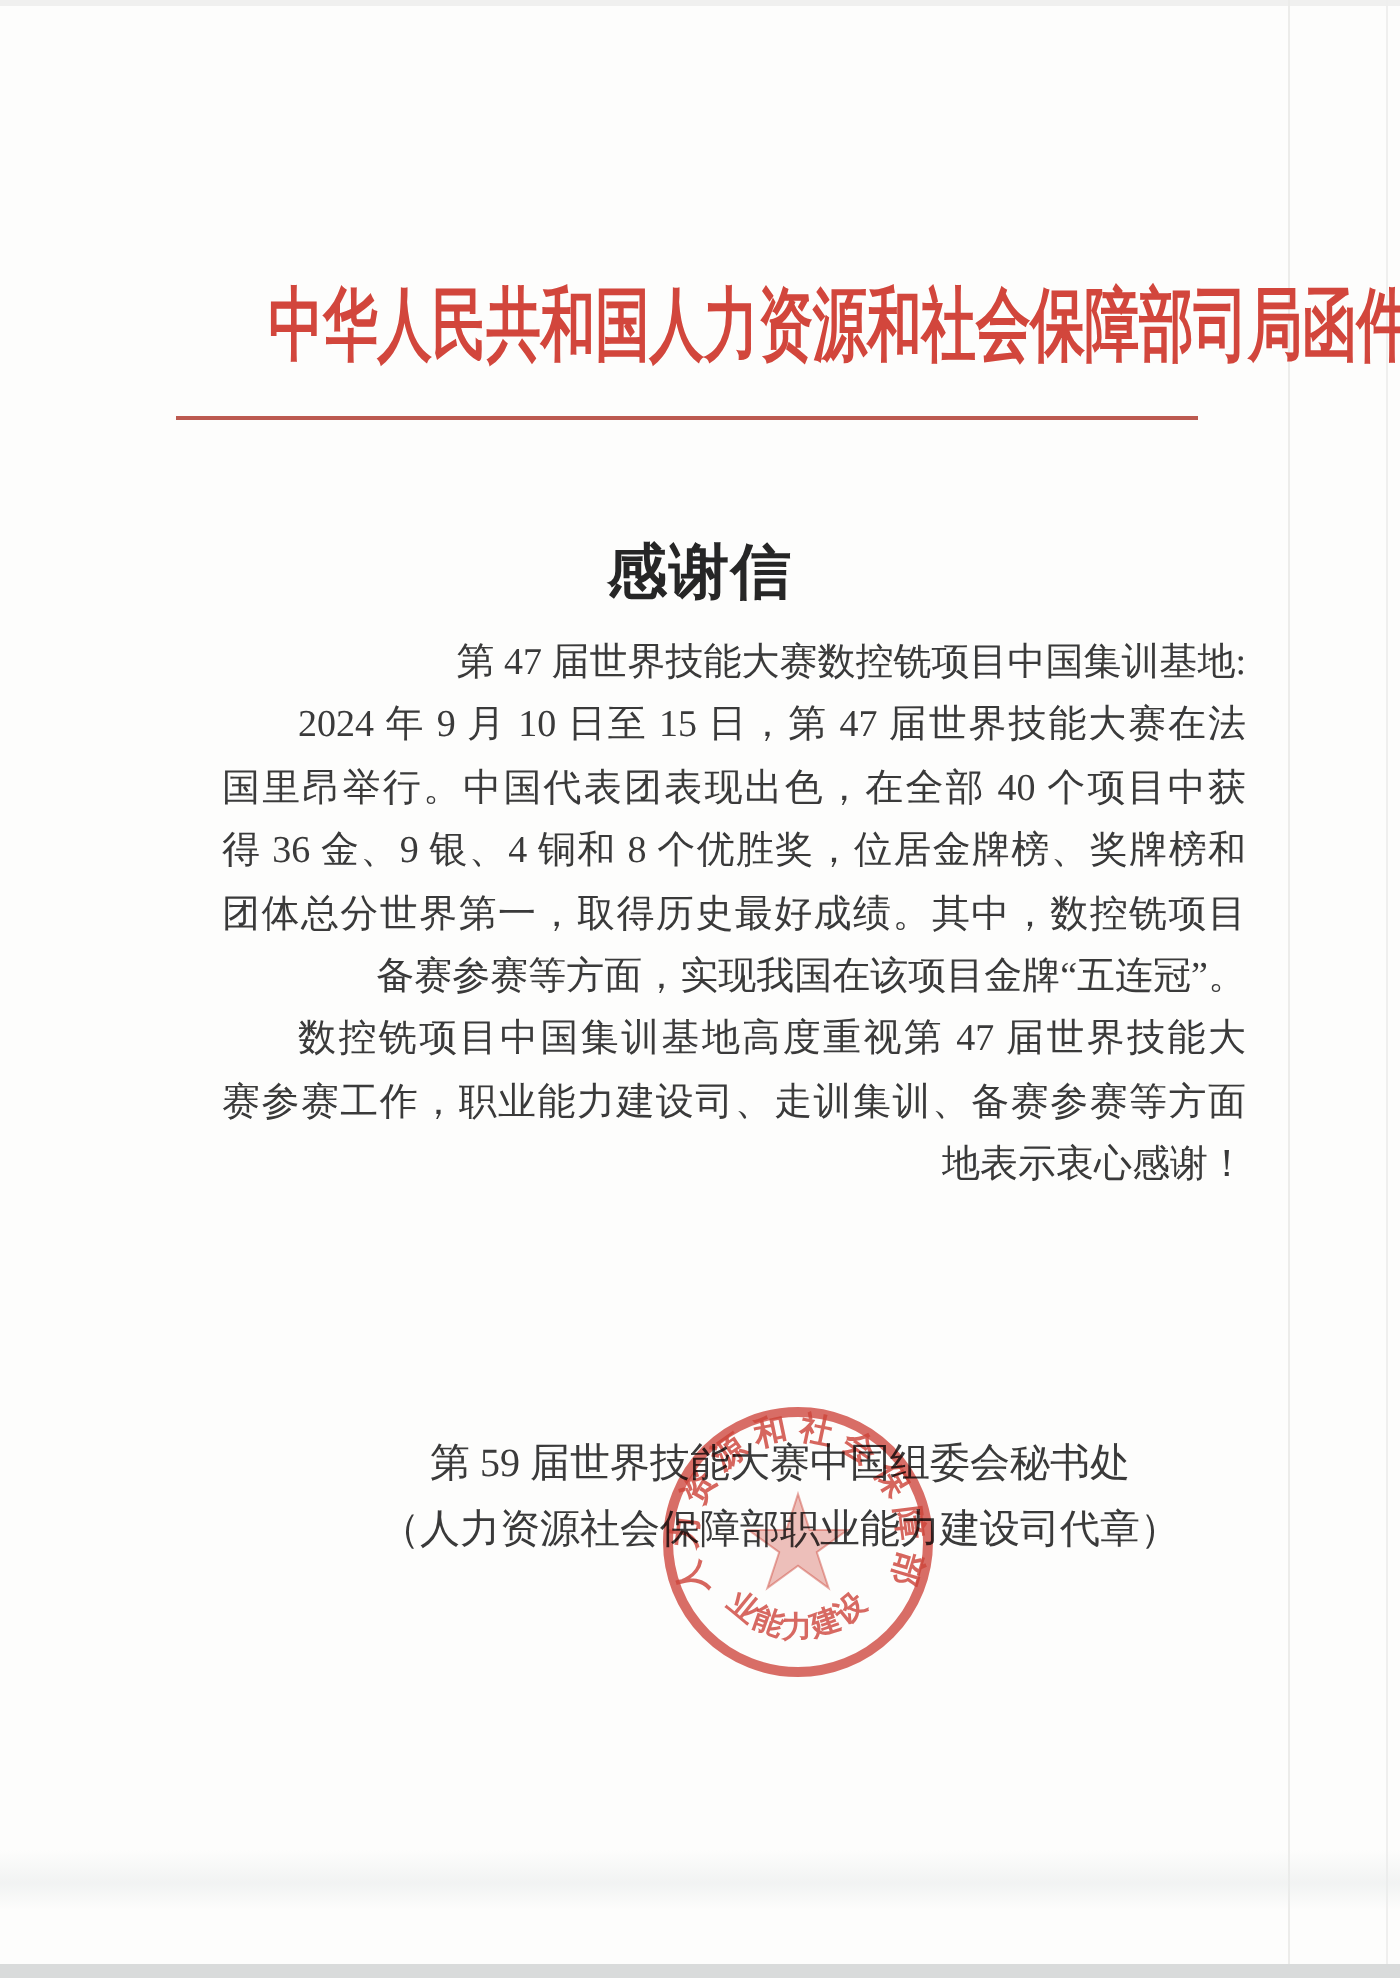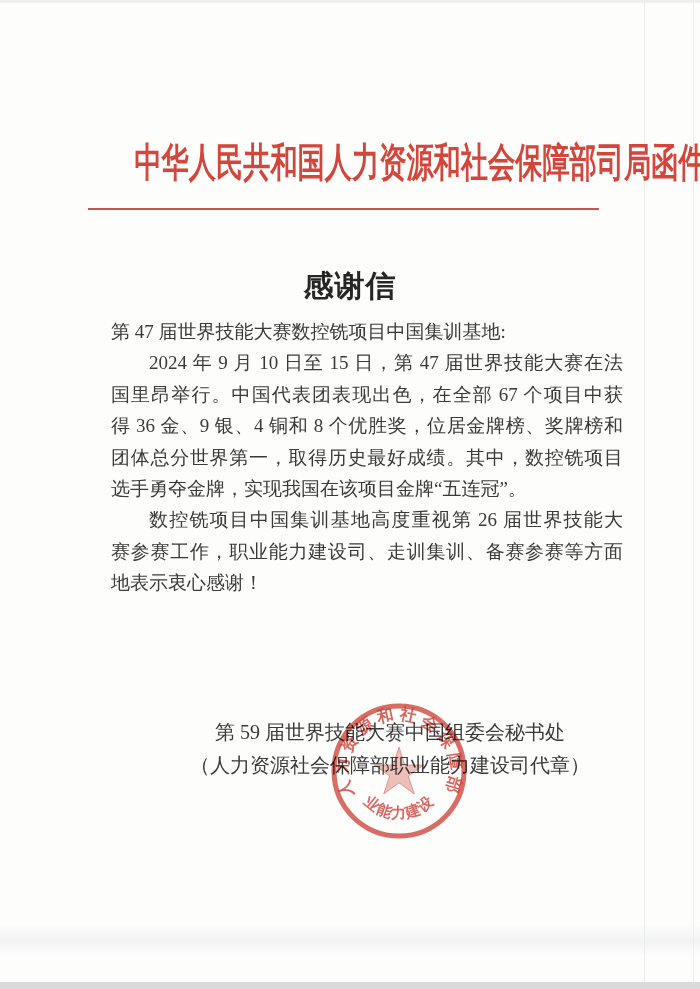--- a/index.html
+++ b/index.html
@@ -36,21 +36,21 @@
   .letter-title{
     position:absolute;top:266px;left:0;width:100%;
     text-align:center;font-size:30px;font-weight:bold;
     color:#262626;letter-spacing:1px;
   }
   
   .body-block{
     position:absolute;top:316px;left:111px;width:512px;
     font-size:19px;line-height:31.4px;color:var(--body-ink,#3a3a3a);
   }
-  .body-block .bline{white-space:nowrap;}
+  .body-block .bline{white-space:nowrap;text-align:right;}
   .body-block .fill{white-space:normal;text-align:justify;text-align-last:justify;text-justify:inter-character;}
   .body-block .indent{text-indent:38px;}
   
   .sign-block{
     position:absolute;top:716px;left:90px;width:600px;
     text-align:center;font-size:20px;line-height:32.5px;
     color:var(--body-ink,#3a3a3a);
   }
   
   .seal{
@@ -73,25 +73,25 @@
   <div class="letterhead">
     <span class="inner">中华人民共和国人力资源和社会保障部司局函件</span>
   </div>
   <div class="red-rule"></div>
 
   <div class="letter-title">感谢信</div>
 
   <div class="body-block">
     <div class="bline">第 47 届世界技能大赛数控铣项目中国集训基地:</div>
     <div class="bline fill indent">2024 年 9 月 10 日至 15 日，第 47 届世界技能大赛在法</div>
-    <div class="bline fill">国里昂举行。中国代表团表现出色，在全部 67 个项目中获</div>
+    <div class="bline fill">国里昂举行。中国代表团表现出色，在全部 40 个项目中获</div>
     <div class="bline fill">得 36 金、9 银、4 铜和 8 个优胜奖，位居金牌榜、奖牌榜和</div>
     <div class="bline fill">团体总分世界第一，取得历史最好成绩。其中，数控铣项目</div>
-    <div class="bline">选手勇夺金牌，实现我国在该项目金牌“五连冠”。</div>
-    <div class="bline fill indent">数控铣项目中国集训基地高度重视第 26 届世界技能大</div>
+    <div class="bline">备赛参赛等方面，实现我国在该项目金牌“五连冠”。</div>
+    <div class="bline fill indent">数控铣项目中国集训基地高度重视第 47 届世界技能大</div>
     <div class="bline fill">赛参赛工作，职业能力建设司、走训集训、备赛参赛等方面</div>
     <div class="bline">地表示衷心感谢！</div>
   </div>
 
   <div class="sign-block">
     <div>第 59 届世界技能大赛中国组委会秘书处</div>
     <div>（人力资源社会保障部职业能力建设司代章）</div>
   </div>
 
   <svg class="seal" viewBox="0 0 140 140">

